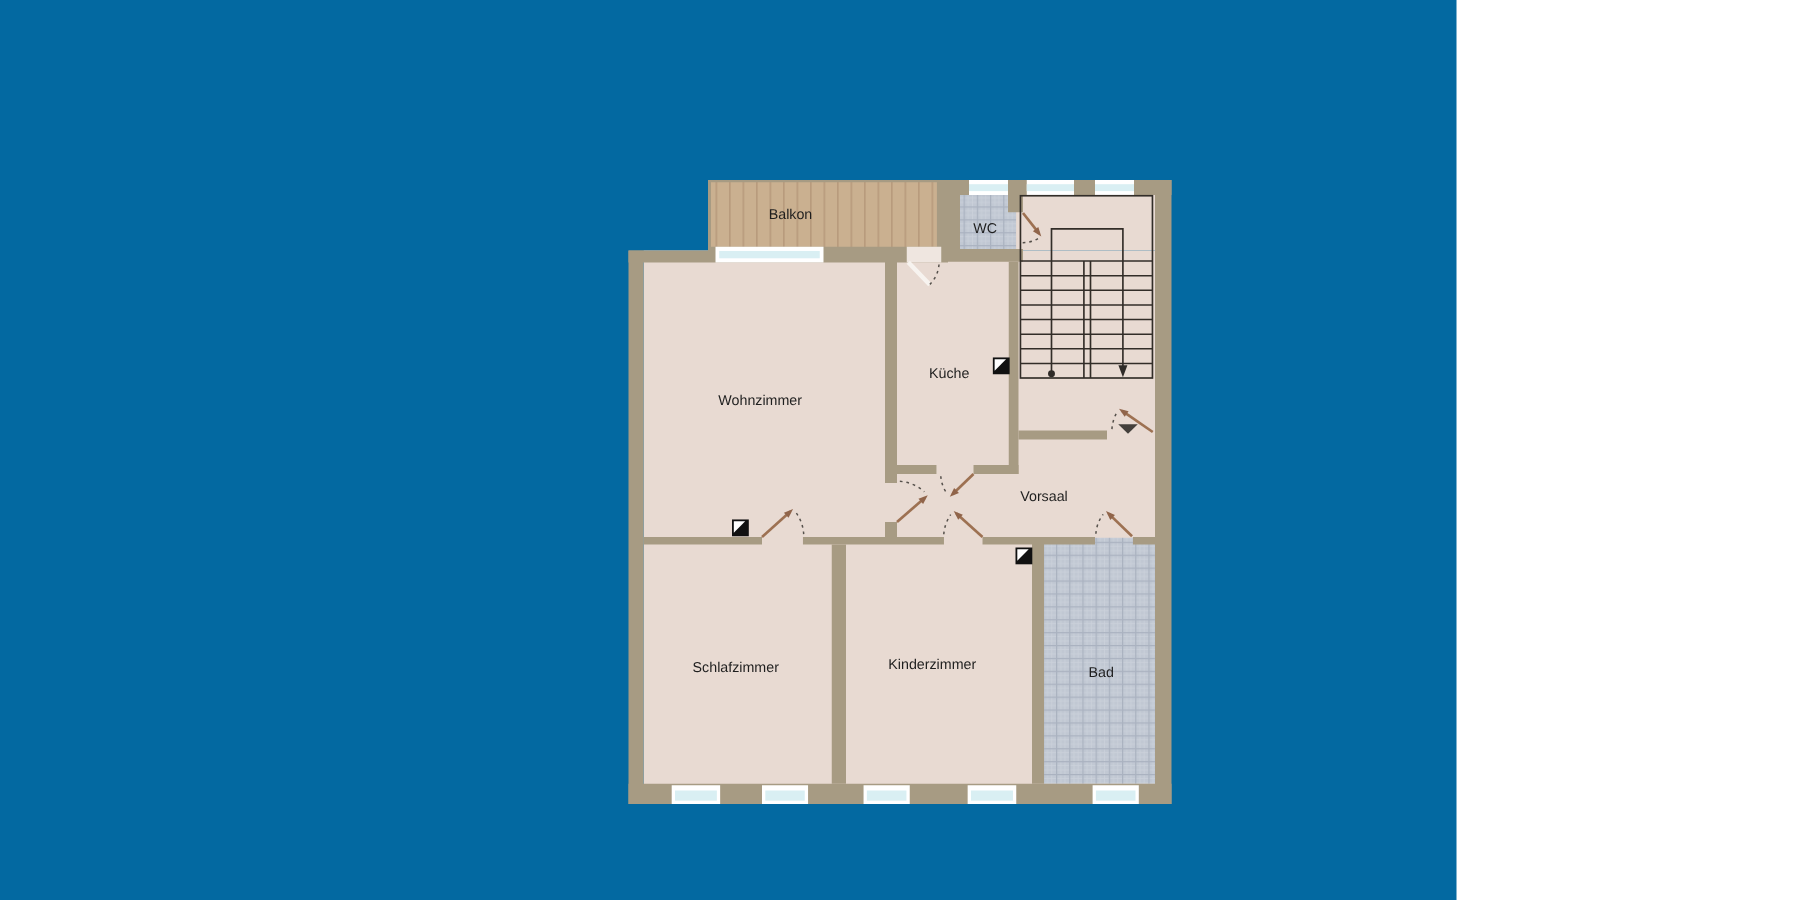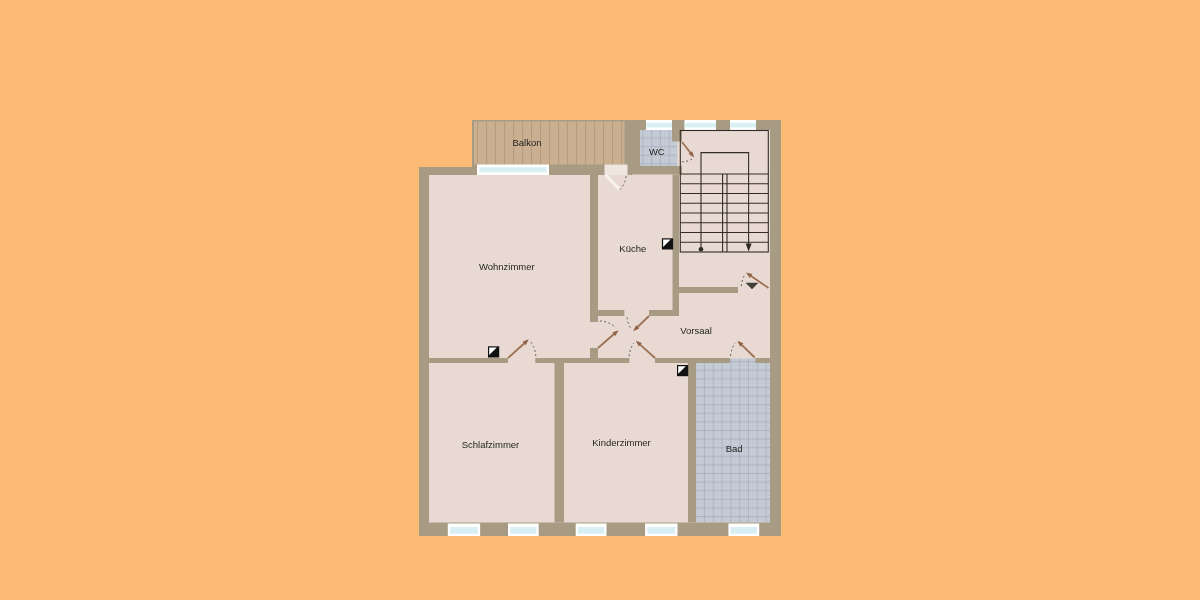--- a/index.html
+++ b/index.html
@@ -1,16 +1,16 @@
 <!DOCTYPE html>
 <html><head>
 <meta charset="utf-8">
 <style>
   html,body{margin:0;padding:0;background:#ffffff;}
-  .page{width:1200px;height:600px;position:relative;background:#fdba74;overflow:hidden;text-decoration:underline;}
+  .page{width:971px;height:600px;position:relative;background:#0369a1;overflow:hidden;text-decoration:underline;}
   svg{position:absolute;left:0;top:0;}
   text{font-family:"Liberation Sans",sans-serif;fill:#1d1d1d;}
 </style>
 </head>
 <body>
 <div class="page">
 <svg width="1200" height="600" viewBox="0 0 1200 600">
 <defs>
   <pattern id="wood" width="9" height="12" patternUnits="userSpaceOnUse">
     <rect width="9" height="12" fill="#cab090"></rect>

